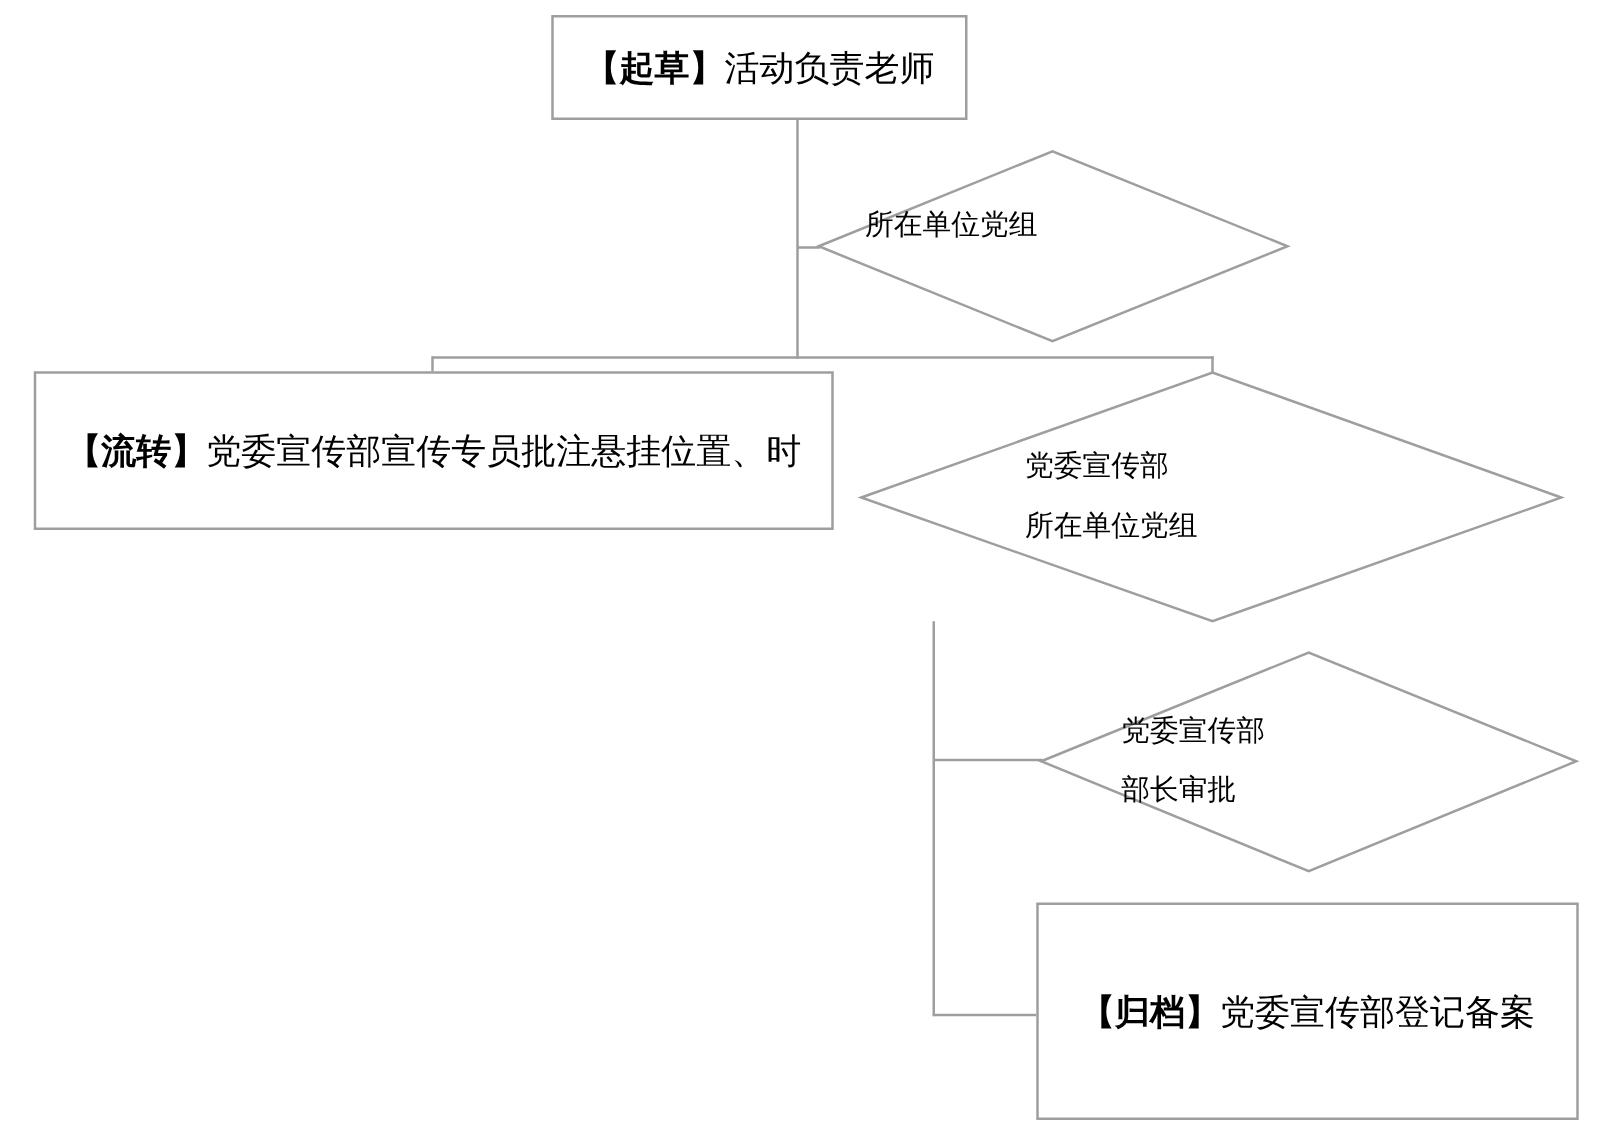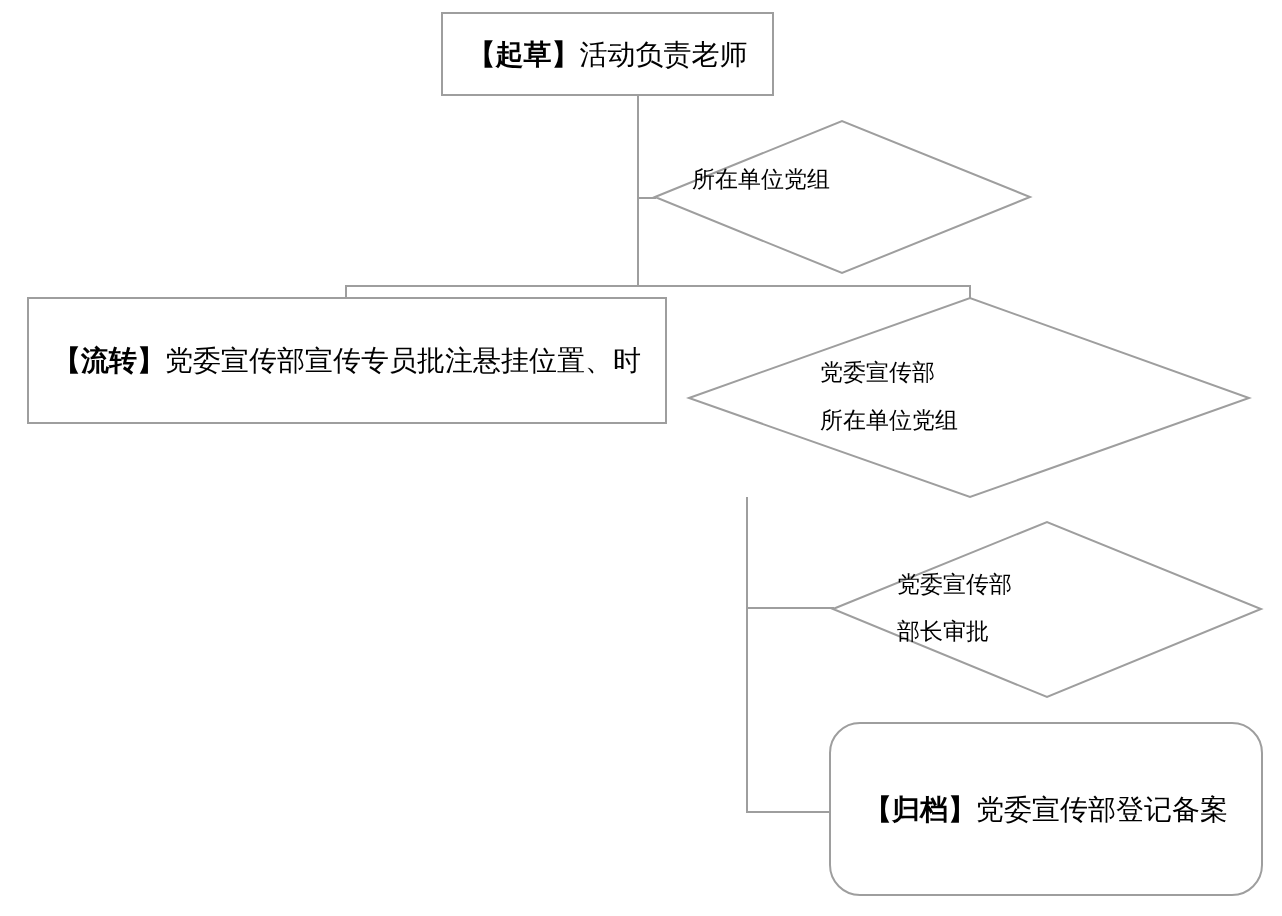--- a/index.html
+++ b/index.html
@@ -40,21 +40,21 @@
     display: flex;
     flex-direction: column;
     align-items: center;
     justify-content: center;
     text-align: center;
     font-size: 28px;
     line-height: 37px;
   }
   .node-box.draft   { left: 441px; top: 12px;  width: 333px; height: 84px; }
   .node-box.transfer{ left: 27px;  top: 297px; width: 640px; height: 127px; }
-  .node-box.archive { left: 829px; top: 722px; width: 434px; height: 174px; border-radius: 31px; }
+  .node-box.archive { left: 829px; top: 722px; width: 434px; height: 174px; }
   .tag { font-weight: 700; }
   .diamond-label {
     position: absolute;
     width: 300px;
     text-align: left;
     font-size: 23px;
   }
   .diamond-label.d1 { left: 692px; top: 162px; line-height: 35px; }
   .diamond-label.d2 { left: 820px; top: 348px; line-height: 48px; }
   .diamond-label.d3 { left: 897px; top: 561px; line-height: 47px; }

